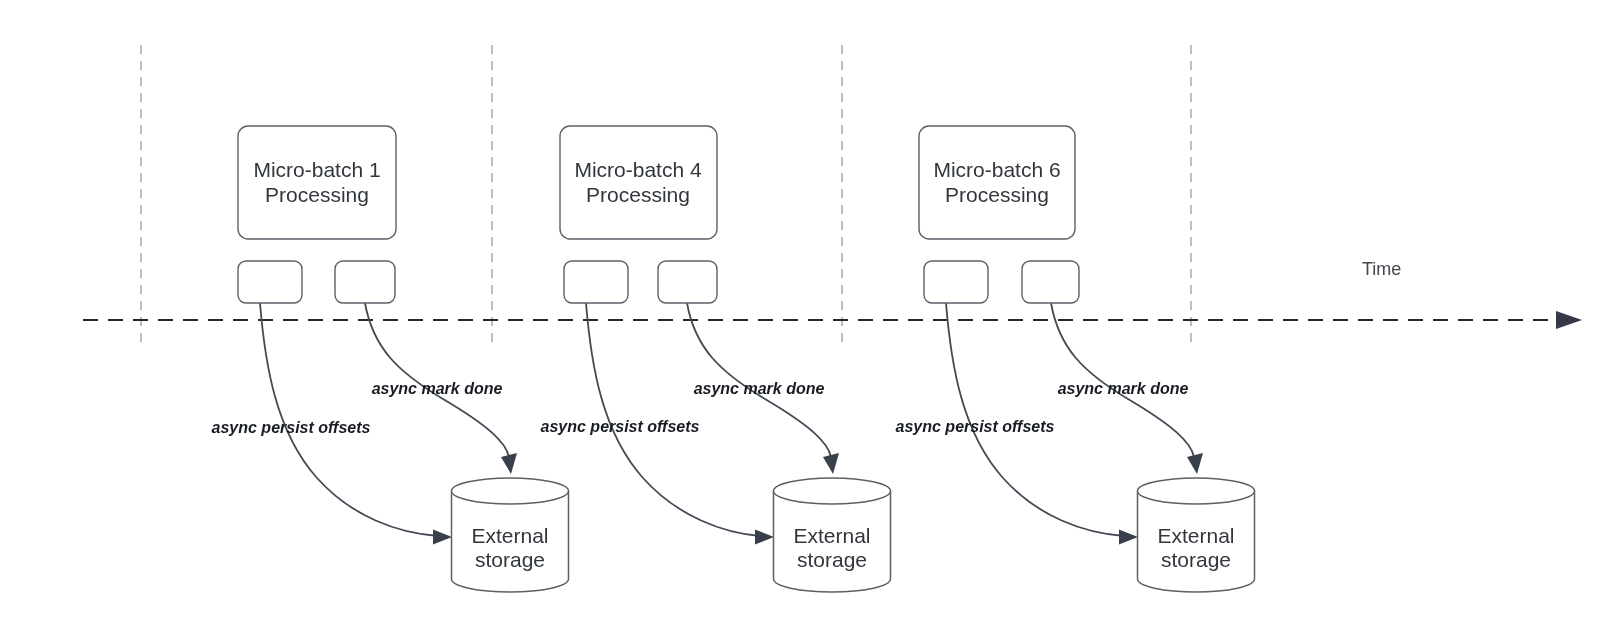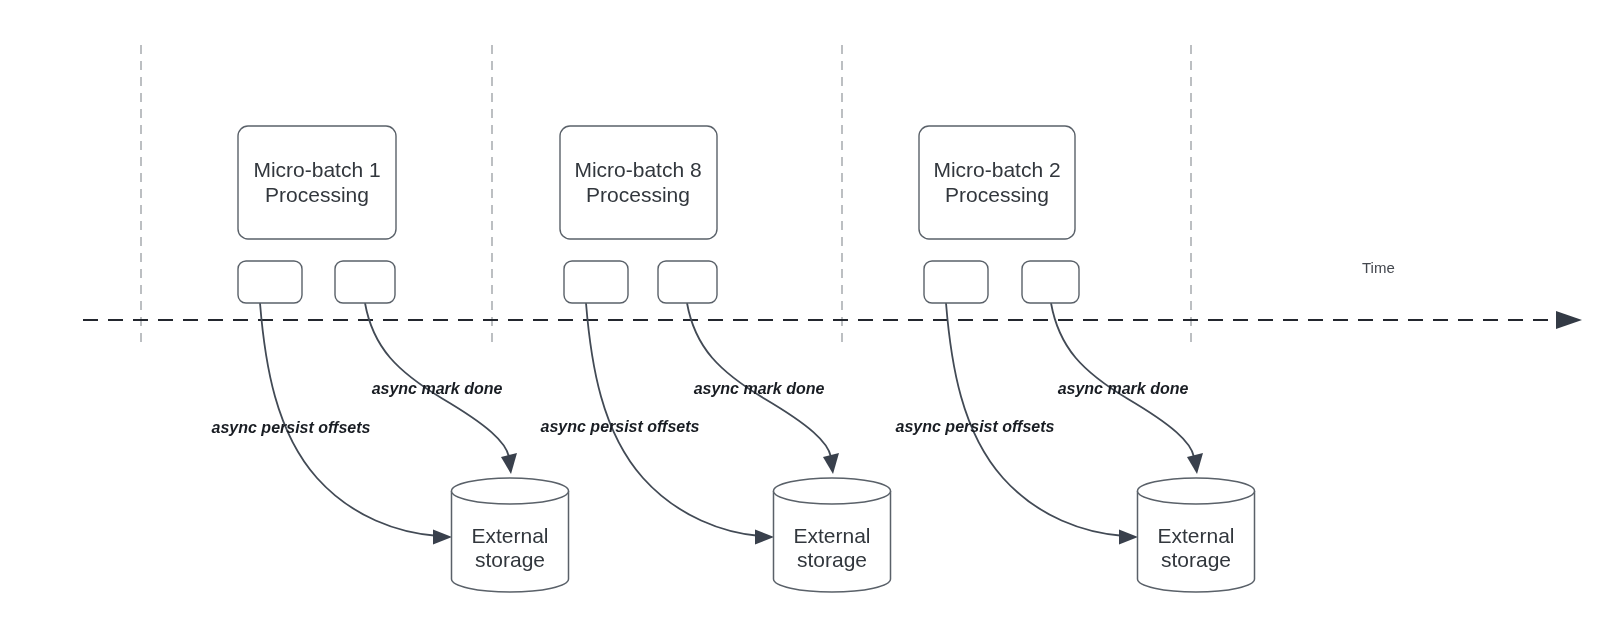--- a/index.html
+++ b/index.html
@@ -14,21 +14,21 @@
   html,body{margin:0;padding:0;background:var(--canvas);}
   .canvas{
     position:relative;width:1600px;height:642px;background:var(--canvas);
     font-family:"Liberation Sans", sans-serif;overflow:hidden;
   }
   .canvas svg{position:absolute;left:0;top:0;}
   .txt{position:absolute;transform:translate(-50%,-50%);text-align:center;white-space:pre-line;}
   .box-title{font-size:21px;line-height:25px;color:var(--text);}
   .storage-label{font-size:21px;line-height:24px;color:var(--text);text-align:center;}
   .arrow-label{font-size:16px;font-weight:bold;color:var(--label);white-space:nowrap;font-style:italic;}
-  .time-label{position:absolute;font-size:15px;color:#43474e;white-space:nowrap;}
+  .time-label{position:absolute;font-size:18px;color:#43474e;white-space:nowrap;}
 </style>
 </head>
 <body>
 
 <div class="canvas">
 
   <svg width="1600" height="642" viewBox="0 0 1600 642">
 
     <line x1="141" y1="45" x2="141" y2="343" stroke="var(--guide)" stroke-width="1.5" stroke-dasharray="9 7" fill="none"></line>
     <line x1="492" y1="45" x2="492" y2="343" stroke="var(--guide)" stroke-width="1.5" stroke-dasharray="9 7" fill="none"></line>
@@ -67,23 +67,23 @@
     <path d="M451.5,491 L451.5,579 A58.5,13 0 0 0 568.5,579 L568.5,491" fill="#ffffff" stroke="var(--stroke)" stroke-width="1.5"></path>
     <ellipse cx="510" cy="491" rx="58.5" ry="13" fill="#ffffff" stroke="var(--stroke)" stroke-width="1.5"></ellipse>
     <path d="M773.5,491 L773.5,579 A58.5,13 0 0 0 890.5,579 L890.5,491" fill="#ffffff" stroke="var(--stroke)" stroke-width="1.5"></path>
     <ellipse cx="832" cy="491" rx="58.5" ry="13" fill="#ffffff" stroke="var(--stroke)" stroke-width="1.5"></ellipse>
     <path d="M1137.5,491 L1137.5,579 A58.5,13 0 0 0 1254.5,579 L1254.5,491" fill="#ffffff" stroke="var(--stroke)" stroke-width="1.5"></path>
     <ellipse cx="1196" cy="491" rx="58.5" ry="13" fill="#ffffff" stroke="var(--stroke)" stroke-width="1.5"></ellipse>
   </svg>
 
   <div class="txt box-title" style="left:317px;top:182px;">Micro-batch 1
 Processing</div>
-  <div class="txt box-title" style="left:638px;top:182px;">Micro-batch 8
+  <div class="txt box-title" style="left:638px;top:182px;">Micro-batch 4
 Processing</div>
-  <div class="txt box-title" style="left:997px;top:182px;">Micro-batch 2
+  <div class="txt box-title" style="left:997px;top:182px;">Micro-batch 6
 Processing</div>
 
   <div class="txt arrow-label" style="left:291px;top:428px;">async persist offsets</div>
   <div class="txt arrow-label" style="left:620px;top:427px;">async persist offsets</div>
   <div class="txt arrow-label" style="left:975px;top:427px;">async persist offsets</div>
 
   <div class="txt arrow-label" style="left:437px;top:389px;">async mark done</div>
   <div class="txt arrow-label" style="left:759px;top:389px;">async mark done</div>
   <div class="txt arrow-label" style="left:1123px;top:389px;">async mark done</div>
 

